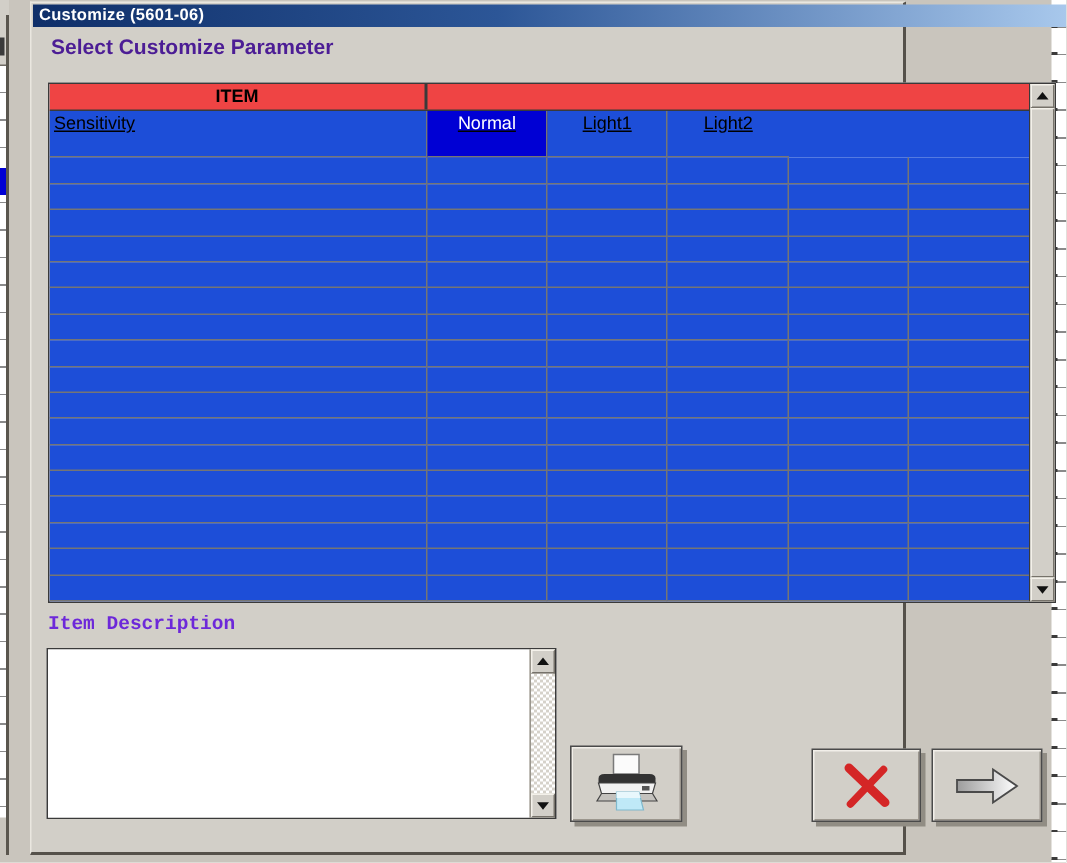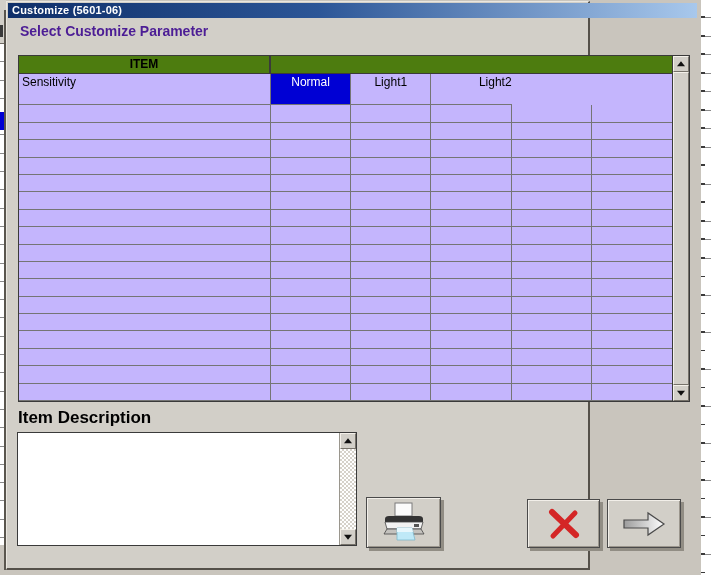--- a/index.html
+++ b/index.html
@@ -14,45 +14,45 @@
   .bg-left-selected { position:absolute; left:0; top:112px; width:5px; height:18px; background:#0000d4; }
   .bg-left-gray-top { position:absolute; left:0; top:0; width:6px; height:44px; background:#d2cfc8; border-bottom:1px solid #6e6a63; }
   .bg-left-mark { position:absolute; left:0; top:25px; width:3px; height:12px; background:#3a3a3a; }
   .bg-left-line { position:absolute; left:4px; top:10px; width:2px; height:560px; background:#5a564e; }
   .bg-right-white { position:absolute; left:701px; top:0; width:10px; height:575px; background:#fff;
     background-image:repeating-linear-gradient(to bottom, transparent 0 17.5px, #8a8a8a 17.5px 18.5px); }
   .bg-right-ticks { position:absolute; left:701px; top:0; width:4px; height:575px;
     background-image:repeating-linear-gradient(to bottom, transparent 0 16.5px, #3a3a3a 16.5px 18.5px); }
 
   
-  .dialog { position:absolute; left:6px; top:1px; width:584px; height:569px; background:#d2cfc8;
+  .dialog { position:absolute; left:20px; top:1px; width:584px; height:569px; background:#d2cfc8;
     border-top:1px solid #eae7e0; border-left:1px solid #eae7e0;
     border-right:2px solid #55514a; border-bottom:2px solid #55514a; }
 
   .titlebar { position:absolute; left:1px; top:1px; width:689px; height:15px;
     background:linear-gradient(to right, #0f2f69, #2c5697 45%, #a8c8ec);
     color:#fff; font-size:11px; font-weight:bold; line-height:15px; padding-left:4px;
     letter-spacing:0.2px; }
 
   .heading { position:absolute; left:13px; top:21px; font-size:14px; font-weight:bold; color:#4c1d95; }
 
   
   .param-table { position:absolute; left:11px; top:53px; width:672px; height:347px;
     border:1px solid #3a3a3a; background:#fff; display:flex; }
   .grid-area { flex:1 1 auto; display:flex; flex-direction:column; overflow:hidden; }
   .grid-header { display:grid; grid-template-columns:252px repeat(5, 1fr); height:18px; flex:0 0 18px;
-    background:#4d7c0f; border-bottom:1px solid #3a3a3a; }
+    background:#ef4444; border-bottom:1px solid #3a3a3a; }
   .grid-header .hcell { font-size:12px; font-weight:bold; text-align:center; line-height:17px; color:#000; }
   .hcell-item { grid-column:1; border-right:2px solid #3a3a3a; }
   .hcell-setting { grid-column:2 / 7; }
   .grid-body { flex:1 1 auto; display:flex; flex-direction:column; }
-  .grid-row { display:grid; grid-template-columns:252px repeat(5, 1fr); flex:1 1 auto; background:#c4b5fd; }
+  .grid-row { display:grid; grid-template-columns:252px repeat(5, 1fr); flex:1 1 auto; background:#1d4ed8;text-decoration:underline; }
   .cell { border-right:1px solid #757575; border-bottom:1px solid #757575; font-size:12px; color:#000;
     overflow:hidden; white-space:nowrap; }
-  .grid-row .cell:last-child { border-right:none;text-align:right; }
+  .grid-row .cell:last-child { border-right:none; }
   .item-cell { text-align:left; padding:1px 0 0 3px; }
   .set-cell { text-align:center; padding-top:1px; }
   .set-cell.selected { background:#0000d4; color:#fff; }
 
   
   .vscroll { flex:0 0 17px; width:17px; display:flex; flex-direction:column; background:#d2cfc8;
     border-left:1px solid #3a3a3a; }
   .sb-btn { flex:0 0 16px; height:16px; background:#d2cfc8; position:relative;
     border-top:1px solid #f4f1ea; border-left:1px solid #f4f1ea;
     border-right:1px solid #76726a; border-bottom:1px solid #76726a; }
@@ -61,21 +61,21 @@
     border-right:1px solid #76726a; border-bottom:1px solid #76726a; }
   .sb-track { flex:1 1 auto; background:#fff;
     background-image:conic-gradient(#d6d2ca 0 25%, #fff 0 50%, #d6d2ca 0 75%, #fff 0);
     background-size:4px 4px; }
   .tri-up, .tri-down { position:absolute; left:50%; top:50%; width:0; height:0;
     border-left:4px solid transparent; border-right:4px solid transparent; }
   .tri-up { border-bottom:5px solid #111; transform:translate(-50%,-55%); }
   .tri-down { border-top:5px solid #111; transform:translate(-50%,-45%); }
 
   
-  .desc-label { position:absolute; left:11px; top:406px; font-size:17px; font-weight:bold; color:#000000; }
+  .desc-label { position:absolute; left:11px; top:406px; font-size:13px; font-weight:bold; color:#6d28d9;font-family:Liberation Mono, monospace; }
   .desc-box { position:absolute; left:10px; top:430px; width:340px; height:114px; background:#fff;
     border:1px solid #3a3a3a; display:flex; }
   .desc-text { flex:1 1 auto; font-size:12px; color:#000; padding:2px 3px; outline:none;
     border:none; resize:none; background:#fff; font-family:"Liberation Sans", sans-serif; }
   .desc-box .vscroll { border-left:1px solid #9a968d; }
 
   
   .btn3d { position:absolute; background:#d2cfc8; border:1px solid #4a4a4a; cursor:pointer;
     box-shadow:3px 3px 0 #918d84, inset 1px 1px 0 #f2efe9, inset -1px -1px 0 #9b968d;
     display:flex; align-items:center; justify-content:center; }

